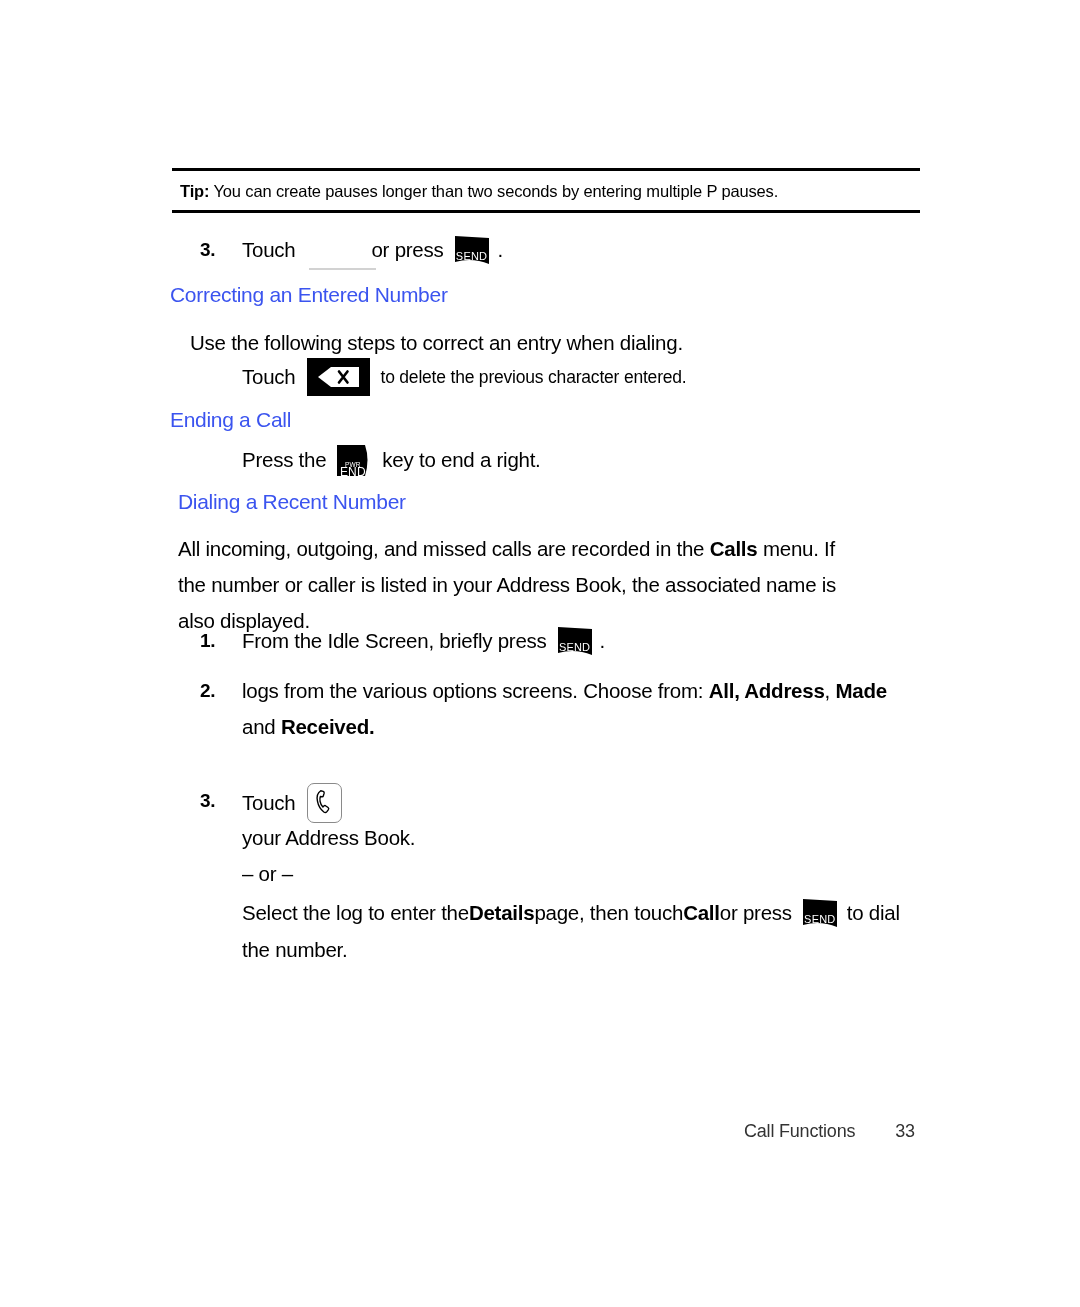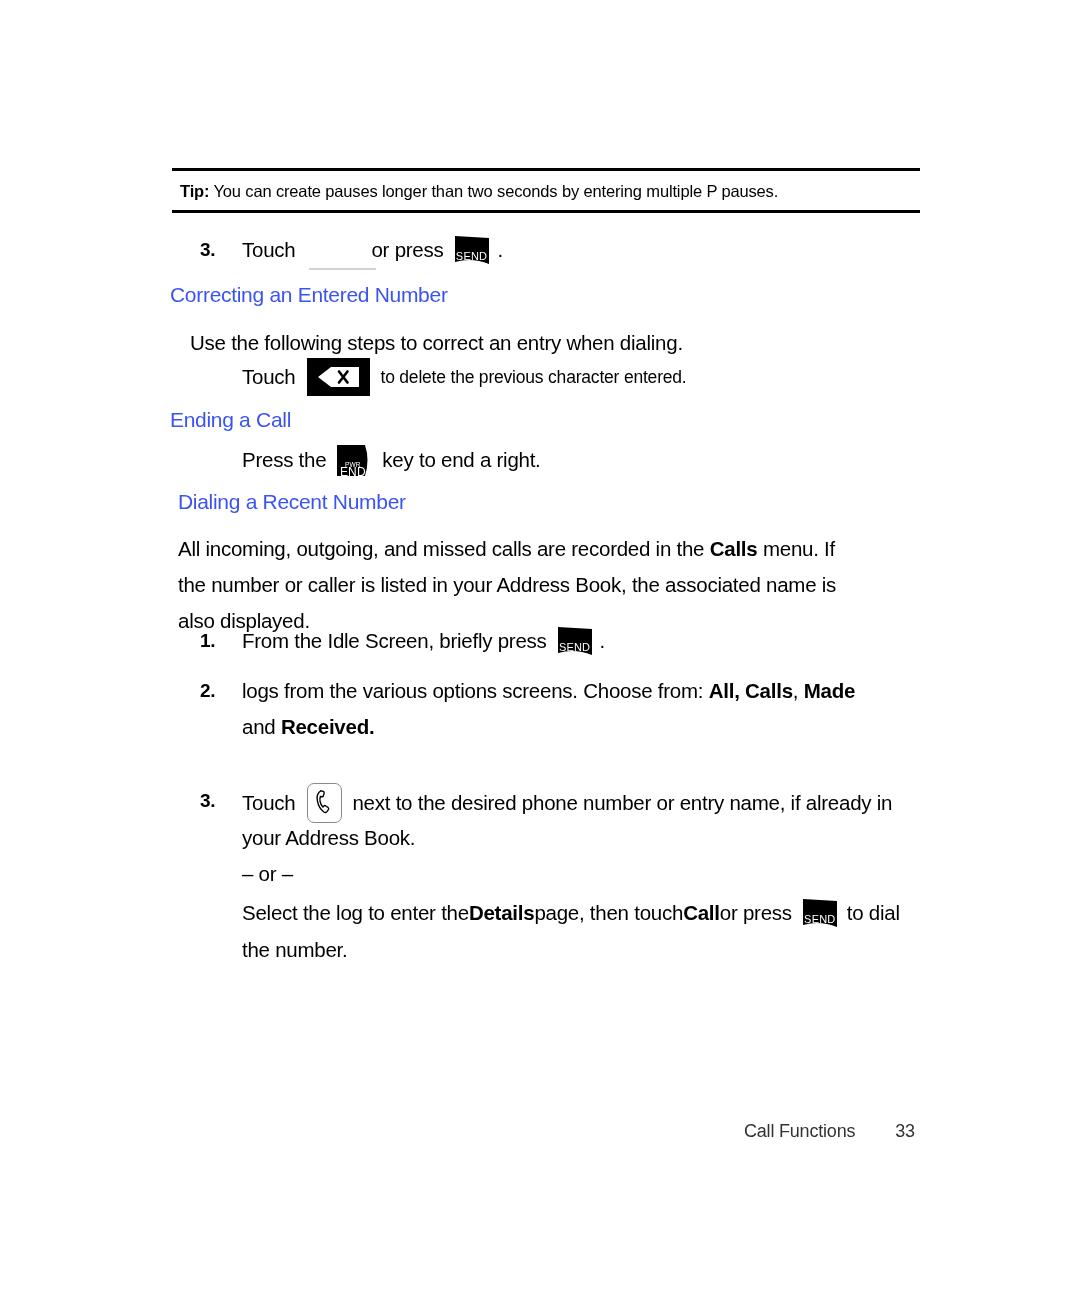--- a/index.html
+++ b/index.html
@@ -265,41 +265,40 @@
         <path d="M1 1 L35 3 L35 29 Q18 22 1 27 Z" fill="#000"></path>
       </svg>
       <span class="lbl">SEND</span>
     </span>
     <span style="display:inline-block;width:7px;"></span>
     <span>.</span>
   </div>
 
   <div class="num" style="left:200px; top:680px;">2.</div>
   <div class="blk body-txt" style="left:242px; top:673px; width:720px;">
-    <div><span>logs from the various options screens. Choose from: </span><b>All, Calls</b><span>, </span><b>Made</b></div>
+    <div><span>logs from the various options screens. Choose from: </span><b>All, Address</b><span>, </span><b>Made</b></div>
     <div><span>and </span><b>Received.</b></div>
   </div>
 
   <div class="num" style="left:200px; top:790px;">3.</div>
   <div class="blk inline-row body-txt" style="left:242px; top:783px;">
     <span>Touch</span>
     <span style="display:inline-block;width:12px;"></span>
     <span class="phone-key">
       <svg width="20" height="26" viewBox="0 0 20 26">
         <g transform="rotate(8 10 13)">
           <path d="M6.2 2.2 C3.4 4.6 3.0 9.0 4.4 13.0 C5.8 17.2 8.6 20.8 12.2 22.8
                    C13.4 23.4 14.6 23.0 15.2 22.0 L16.4 19.8 C16.8 19.0 16.5 18.2 15.8 17.8
                    L13.4 16.5 C12.7 16.1 11.9 16.3 11.4 16.9 L10.6 17.9
                    C9.0 16.7 7.7 14.8 7.0 12.7 C6.4 10.9 6.3 9.1 6.7 7.8 L7.9 8.0
                    C8.7 8.1 9.4 7.6 9.5 6.8 L9.9 4.1 C10.0 3.3 9.5 2.6 8.7 2.4 L6.2 2.2 Z" fill="none" stroke="#000" stroke-width="1.4" stroke-linejoin="round"></path>
         </g>
       </svg>
     </span>
     <span style="display:inline-block;width:10px;"></span>
-    <span>next to the desired phone number or entry name, if already in</span>
   </div>
   <div class="blk body-txt" style="left:242px; top:820px;">your Address Book.</div>
 
   <div class="blk body-txt" style="left:242px; top:856px;">– or –</div>
 
   <div class="blk inline-row body-txt" style="left:242px; top:895px;">
     <span>Select the log to enter the </span>
       <b>Details</b>
       <span> page, then touch </span>
       <b>Call</b>

